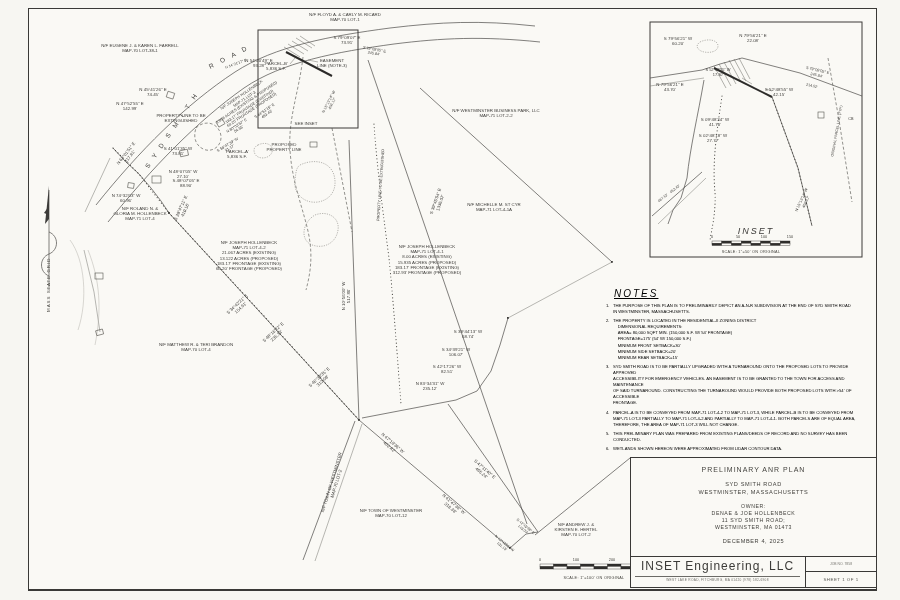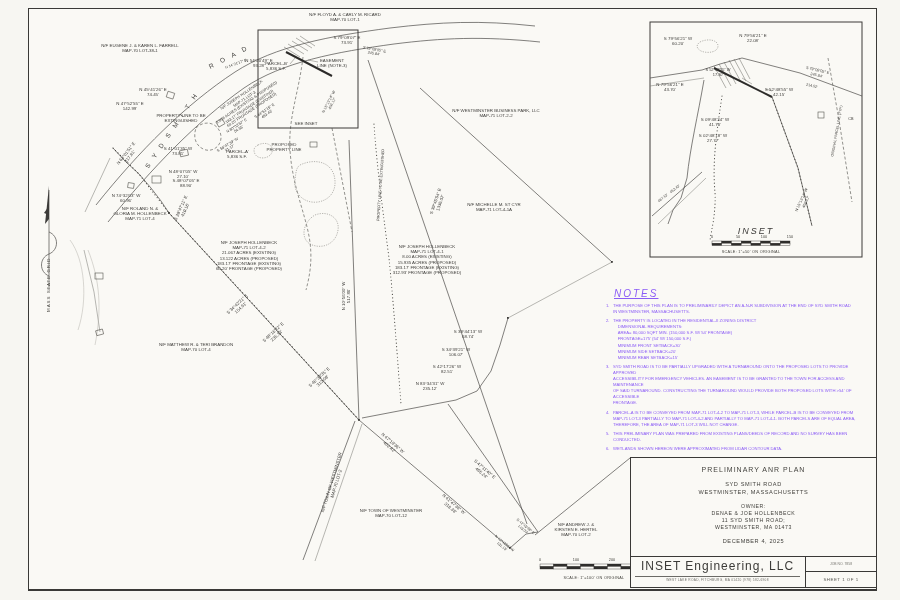--- a/index.html
+++ b/index.html
@@ -14,21 +14,21 @@
   .box{fill:none;stroke:#3c3b39;stroke-width:1;}
   .wet{fill:none;stroke:#7a7973;stroke-width:.55;stroke-dasharray:1.2 1.2;}
   .topo{stroke:#aoa;stroke:#adaba4;stroke-width:.45;fill:none;}
   .bld{fill:none;stroke:#55544e;stroke-width:.6;}
   .hatch{stroke:#55544e;stroke-width:.45;}
   .mon{fill:#3c3b39;}
   .plan-label{position:absolute;color:#3f3e3b;text-align:center;line-height:1.18;white-space:nowrap;transform-origin:center;}
   .plan-label div{white-space:nowrap;}
   #labels-layer{position:absolute;left:0;top:0;width:900px;height:600px;}
   .heading{position:absolute;font-style:italic;color:#3a3937;letter-spacing:2px;transform:translate(-50%,0);}
-  #notes-block{position:absolute;left:606px;top:288px;width:256px;color:#8b5cf6;}
+  #notes-block{position:absolute;left:606px;top:288px;width:256px;color:#000000;}
   #notes-title{position:relative;font-size:10px;font-style:italic;text-decoration:underline;letter-spacing:2px;margin:0 0 4px 8px;}
   .note-row{display:flex;margin-bottom:3px;}
   .note-num{font-size:4.2px;width:7px;flex:none;}
   .note-text{font-size:4.2px;line-height:1.45;white-space:pre-wrap;}
   #title-block{position:absolute;left:630px;top:457px;width:245px;height:129px;border:1px solid #3a3937;background:#faf9f5;color:#44433f;}
   .tb-line{position:absolute;left:0;width:100%;text-align:center;letter-spacing:.6px;}
   #tb-bottom{position:absolute;left:0;bottom:0;width:100%;height:30px;border-top:1px solid #3a3937;}
   #tb-firm{position:absolute;left:0;top:0;width:173px;height:100%;}
   #tb-firm-name{position:absolute;top:2px;width:100%;text-align:center;font-size:12px;letter-spacing:1px;color:#3c3b38;}
   #tb-firm-rule{position:absolute;top:19px;left:4px;right:4px;border-top:.8px solid #6b6a66;}

